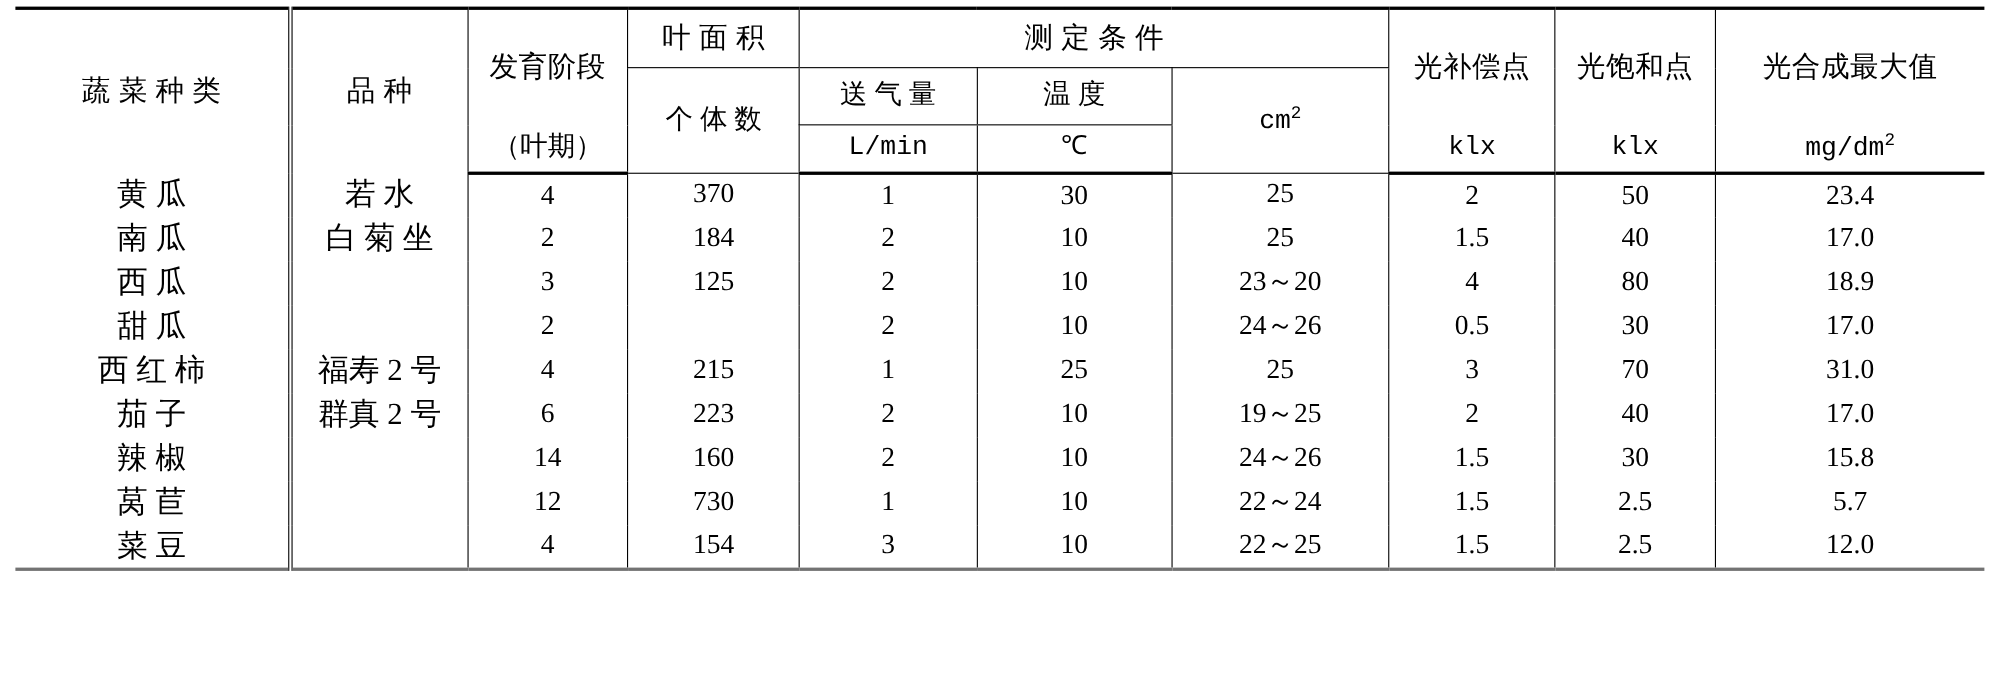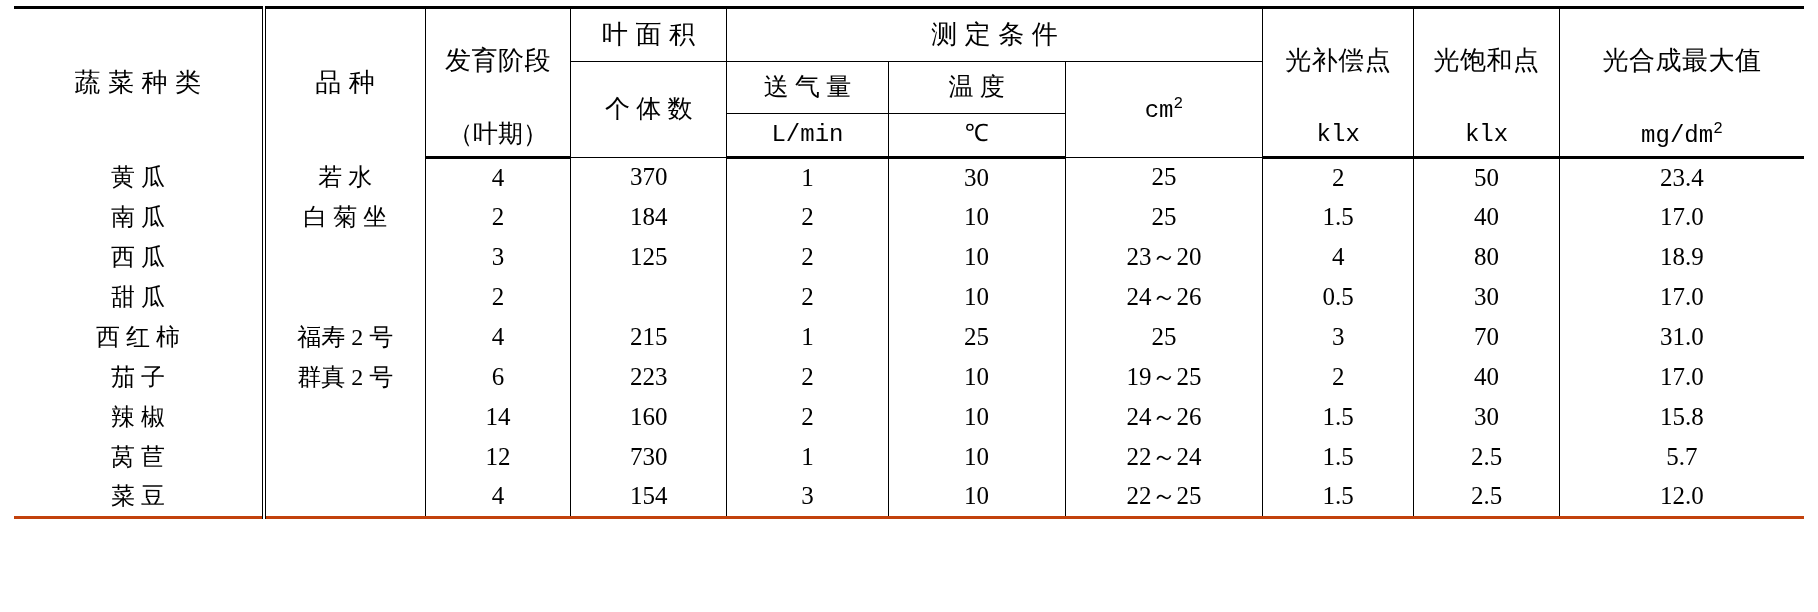--- a/index.html
+++ b/index.html
@@ -41,21 +41,21 @@
   }
 
   
   .top-rule {
     border-top: 3px solid #000;
   }
   .head-bottom-rule {
     border-bottom: 3px solid #000;
   }
   .bottom-rule {
-    border-bottom: 3px solid #c2410c;
+    border-bottom: 3px solid #737373;
   }
   .inner-rule {
     border-bottom: 1.5px solid #000;
   }
 
   
   .vl {
     border-left: 1.5px solid #000;
   }
   .vl-double {
@@ -73,21 +73,21 @@
   .unit {
     font-size: 24px;
     font-family: Liberation Mono, monospace;
   }
   .unit sup {
     font-size: 16px;
     vertical-align: super;
   }
 
   .cell-cn {
-    font-size: 24px;
+    font-size: 28px;
   }
   .cell-num {
     font-size: 25px;
   }
 
   .row-h {
     height: 40px;
   }
 
   .hdr-row-1 { height: 54px; }

